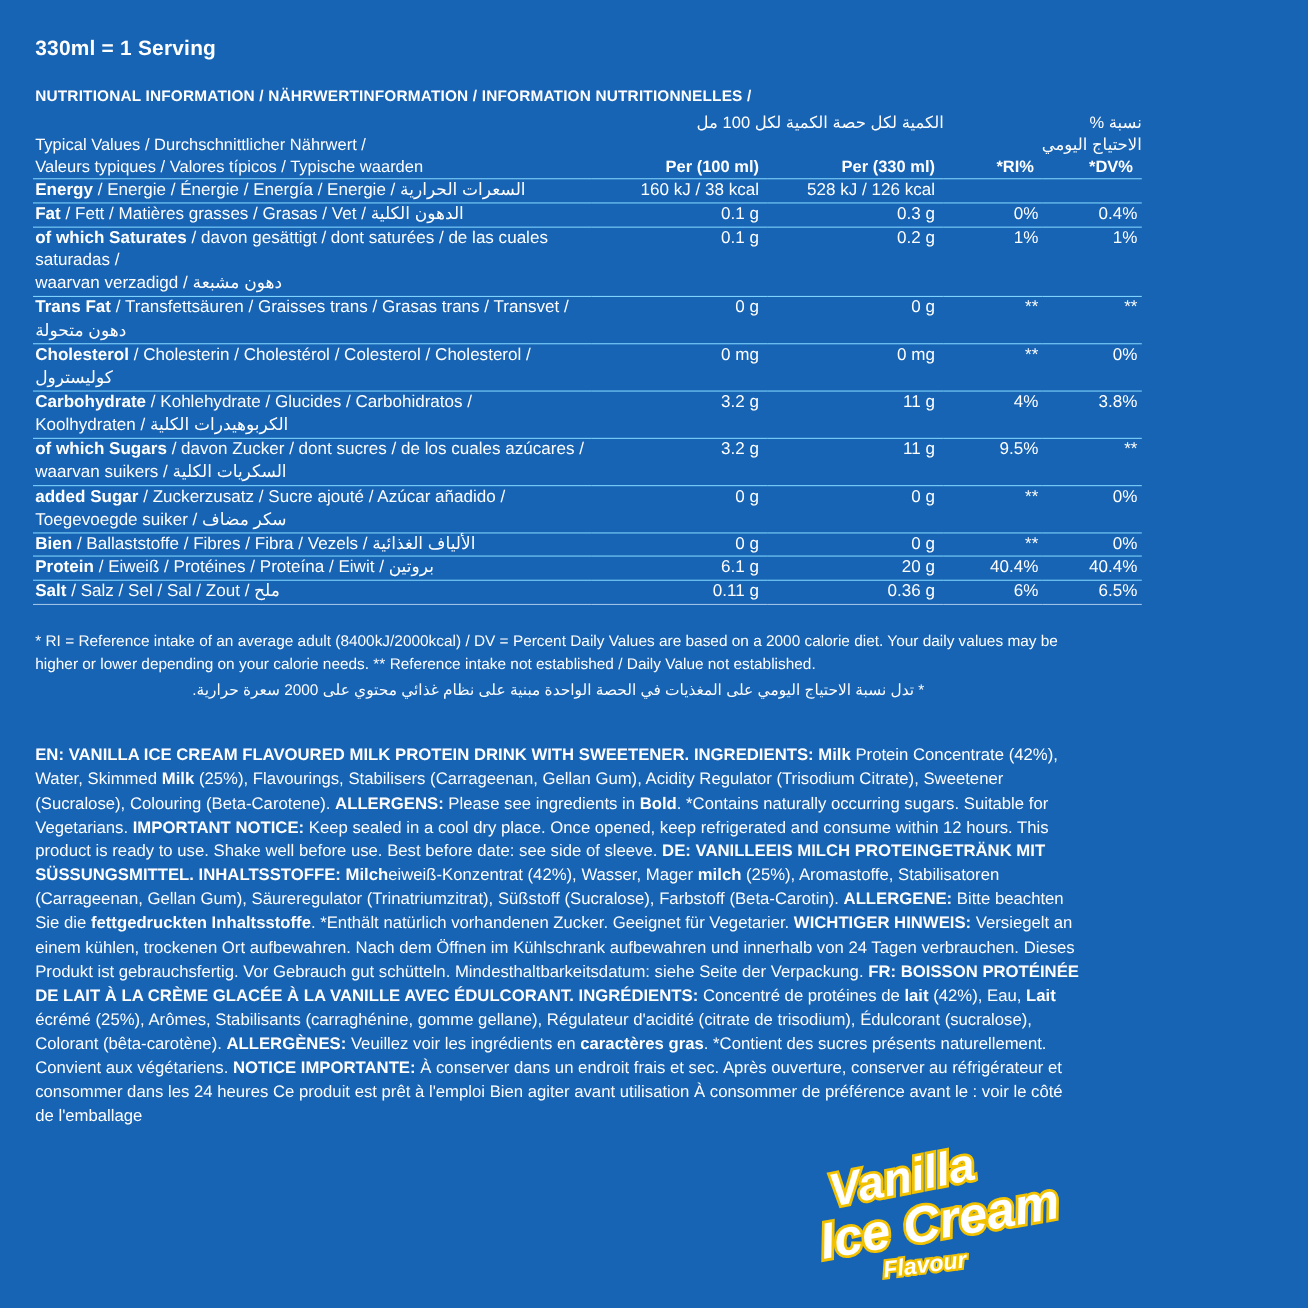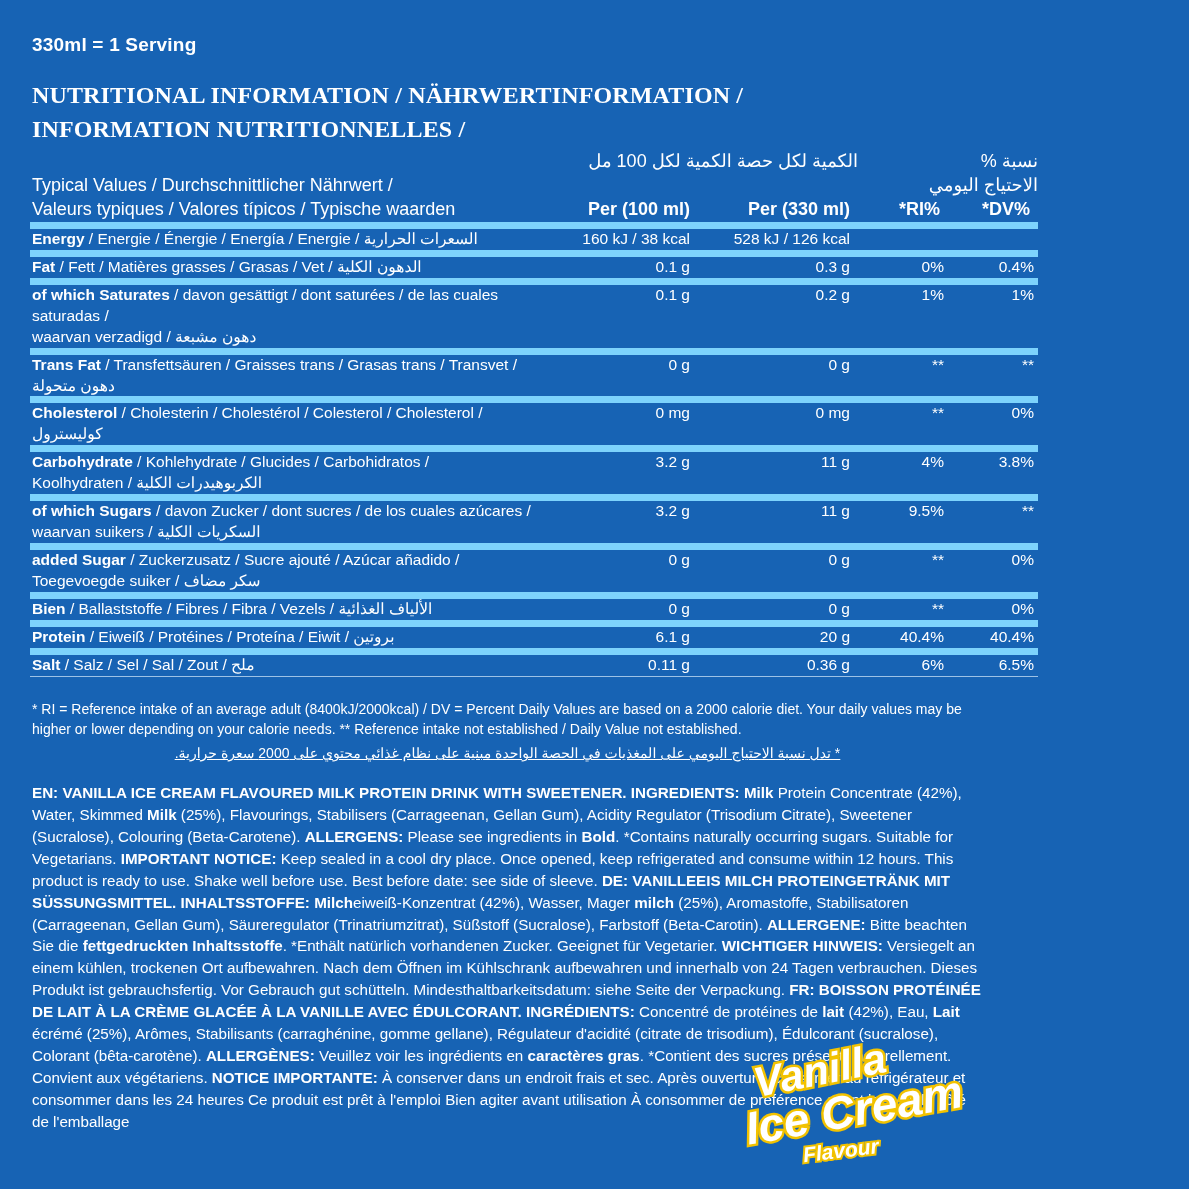--- a/index.html
+++ b/index.html
@@ -21,42 +21,41 @@
     box-sizing: border-box;
     padding: 28px 30px 0 30px;
   }
   .serving {
     font-size: 19px;
     font-weight: 700;
     letter-spacing: 0.2px;
     margin: 6px 0 22px 2px;
   }
   .heading {
-    font-size: 24px;
+    font-size: 14px;
     font-weight: 700;
     line-height: 1.42;
     letter-spacing: 0.15px;
     margin: 0 0 4px 2px;
     max-width: 880px;
-    font-family: Liberation Serif, serif;
   }
 
   table.nut {
     width: 100%;
     border-collapse: collapse;
     font-size: 15.5px;
     table-layout: fixed;
   }
   table.nut td, table.nut th {
     padding: 0;
     vertical-align: top;
   }
   .colhead td {
     padding-bottom: 5px;
-    font-size: 18px;
+    font-size: 15px;
     line-height: 1.33;
   }
   .colhead .lbl {
     text-align: left;
     padding-left: 2px;
   }
   .colhead .num {
     text-align: right;
     padding-right: 8px;
     font-weight: 700;
@@ -68,21 +67,21 @@
     padding-right: 6px;
   }
   .ar-pct {
     text-align: right;
     font-size: 14.5px;
     line-height: 1.42;
     padding-right: 4px;
     margin-left: 34px;
   }
   .row td {
-    border-top: 7px solid #7dd3fc;
+    border-top: 1px solid #7dd3fc;
     padding: 5px 0 5px 0;
     line-height: 1.35;
   }
   .row.cont td {
     border-top: none;
     padding-top: 0;
   }
   .row td.lbl {
     padding-left: 2px;
     font-size: 15.5px;
@@ -105,26 +104,25 @@
     line-height: 1.45;
     margin: 20px 2px 0 2px;
     max-width: 1090px;
   }
   .footnote-ar {
     font-size: 14px;
     line-height: 1.5;
     margin: 4px 2px 0 2px;
     text-align: center;
     direction: rtl;
-    text-decoration: underline;
   }
   .ingredients {
     font-size: 15.2px;
     line-height: 1.44;
-    margin: 18px 2px 0 2px;
+    margin: 38px 2px 0 2px;
     text-align: left;
   }
   .ingredients b { font-weight: 700; }
   .badge {
     position: absolute;
     right: 18px;
     bottom: 22px;
     width: 258px;
     height: 132px;
     transform: rotate(-7deg);

